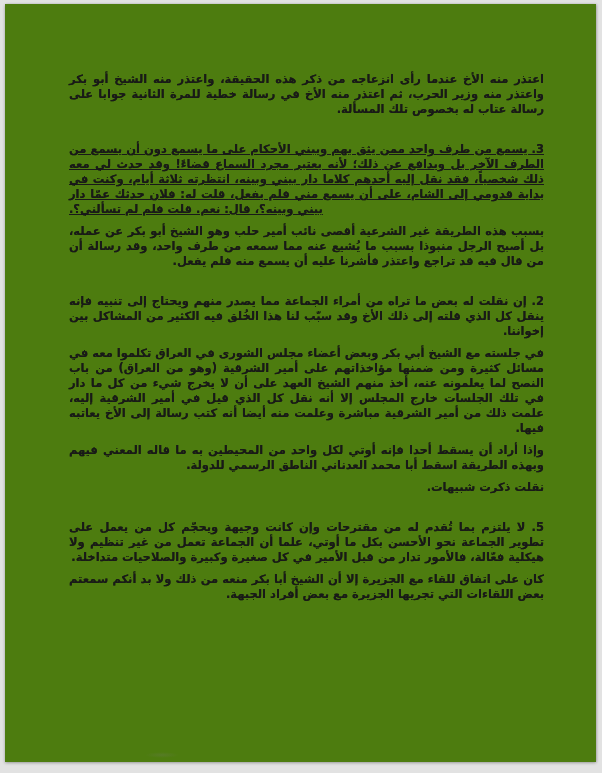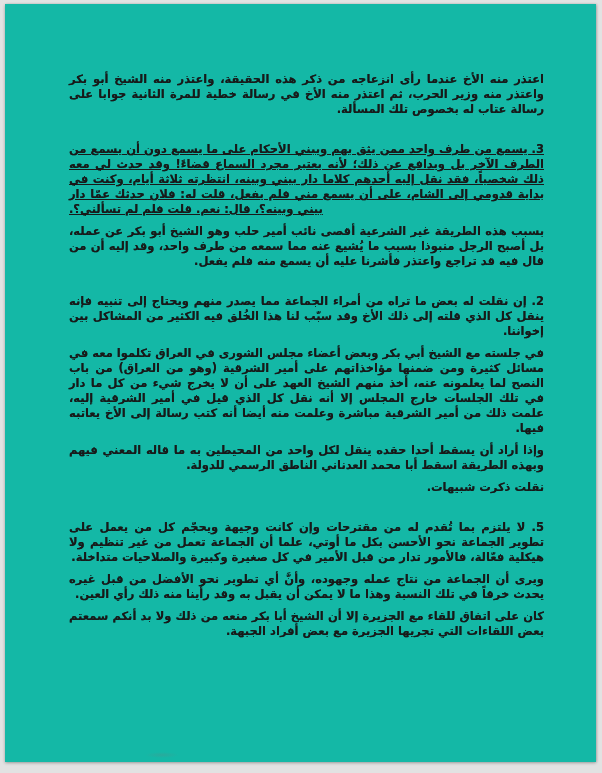--- a/index.html
+++ b/index.html
@@ -13,21 +13,21 @@
     overflow: hidden;
     position: relative;
     font-family: "DejaVu Sans", "Liberation Sans", sans-serif;
   }
   .paper {
     position: absolute;
     left: 5px;
     top: 4px;
     width: 591px;
     height: 758px;
-    background: #14b8a6;
+    background: #4d7c0f;
     box-shadow: 0 1px 3px rgba(0,0,0,0.28), 1px 0 2px rgba(0,0,0,0.12);
   }
   .doc-content {
     direction: rtl;
     unicode-bidi: embed;
     box-sizing: border-box;
     padding: 68px 52px 0 64px;
     color: #191919;
     font-size: 11.5px;
     font-weight: 700;
@@ -55,23 +55,22 @@
     background: radial-gradient(ellipse at center, rgba(120,120,120,0.22), rgba(120,120,120,0) 70%);
   }
 </style>
 </head>
 <body>
 
 <div class="paper">
   <div class="doc-content">
     <p>اعتذر منه الأخ عندما رأى انزعاجه من ذكر هذه الحقيقة، واعتذر منه الشيخ أبو بكر واعتذر منه وزير الحرب، ثم اعتذر منه الأخ في رسالة خطية للمرة الثانية جوابا على رسالة عتاب له بخصوص تلك المسألة.</p>
     <p class="gap-before last-left">3. يسمع من طرف واحد ممن يثق بهم ويبني الأحكام على ما يسمع دون أن يسمع من الطرف الآخر بل ويدافع عن ذلك؛ لأنه يعتبر مجرد السماع قضاءً! وقد حدث لي معه ذلك شخصياً، فقد نقل إليه أحدهم كلاما دار بيني وبينه، انتظرته ثلاثة أيام، وكنت في بداية قدومي إلى الشام، على أن يسمع مني فلم يفعل، قلت له: فلان حدثك عمّا دار بيني وبينه؟، قال: نعم. قلت فلم لم تسألني؟.</p>
-    <p>بسبب هذه الطريقة غير الشرعية أقصى نائب أمير حلب وهو الشيخ أبو بكر عن عمله، بل أصبح الرجل منبوذا بسبب ما يُشيع عنه مما سمعه من طرف واحد، وقد إليه أن من قال فيه قد تراجع واعتذر فأشرنا عليه أن يسمع منه فلم يفعل.</p>
+    <p>بسبب هذه الطريقة غير الشرعية أقصى نائب أمير حلب وهو الشيخ أبو بكر عن عمله، بل أصبح الرجل منبوذا بسبب ما يُشيع عنه مما سمعه من طرف واحد، وقد رسالة أن من قال فيه قد تراجع واعتذر فأشرنا عليه أن يسمع منه فلم يفعل.</p>
     <p class="gap-before">2. إن نقلت له بعض ما تراه من أمراء الجماعة مما يصدر منهم ويحتاج إلى تنبيه فإنه ينقل كل الذي قلته إلى ذلك الأخ وقد سبّب لنا هذا الخُلق فيه الكثير من المشاكل بين إخواننا.</p>
     <p>في جلسته مع الشيخ أبي بكر وبعض أعضاء مجلس الشورى في العراق تكلموا معه في مسائل كثيرة ومن ضمنها مؤاخذاتهم على أمير الشرقية (وهو من العراق) من باب النصح لما يعلمونه عنه، أخذ منهم الشيخ العهد على أن لا يخرج شيء من كل ما دار في تلك الجلسات خارج المجلس إلا أنه نقل كل الذي قيل في أمير الشرقية إليه، علمت ذلك من أمير الشرقية مباشرة وعلمت منه أيضا أنه كتب رسالة إلى الأخ يعاتبه فيها.</p>
-    <p>وإذا أراد أن يسقط أحدا حقده ينقل لكل واحد من المحيطين به ما قاله المعني فيهم وبهذه الطريقة اسقط أبا محمد العدناني الناطق الرسمي للدولة.</p>
+    <p>وإذا أراد أن يسقط أحدا فإنه أوتي لكل واحد من المحيطين به ما قاله المعني فيهم وبهذه الطريقة اسقط أبا محمد العدناني الناطق الرسمي للدولة.</p>
     <p>نقلت ذكرت شبيهات.</p>
     <p class="gap-before">5. لا يلتزم بما تُقدم له من مقترحات وإن كانت وجيهة ويحجّم كل من يعمل على تطوير الجماعة نحو الأحسن بكل ما أوتي، علما أن الجماعة تعمل من غير تنظيم ولا هيكلية فعّالة، فالأمور تدار من قبل الأمير في كل صغيرة وكبيرة والصلاحيات متداخلة.</p>
-    <p>ويرى أن الجماعة من نتاج عمله وجهوده، وأنَّ أي تطوير نحو الأفضل من قبل غيره يحدث خرقاً في تلك النسبة وهذا ما لا يمكن أن يقبل به وقد رأينا منه ذلك رأي العين.</p>
     <p>كان على اتفاق للقاء مع الجزيرة إلا أن الشيخ أبا بكر منعه من ذلك ولا بد أنكم سمعتم بعض اللقاءات التي تجريها الجزيرة مع بعض أفراد الجبهة.</p>
   </div>
   <div class="smudge"></div>
 </div>
 
 </body></html>

